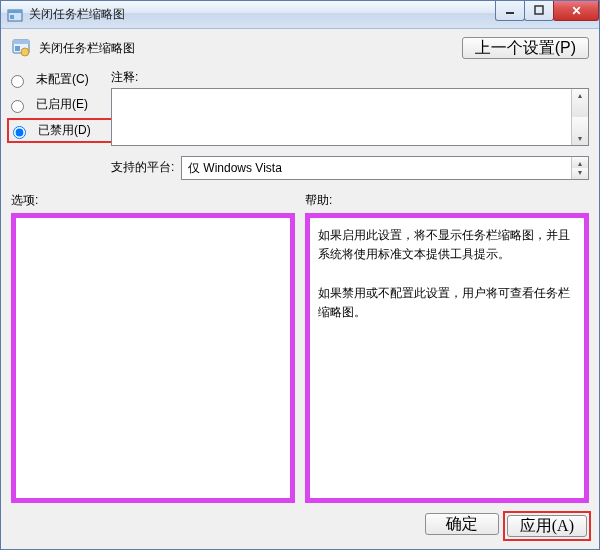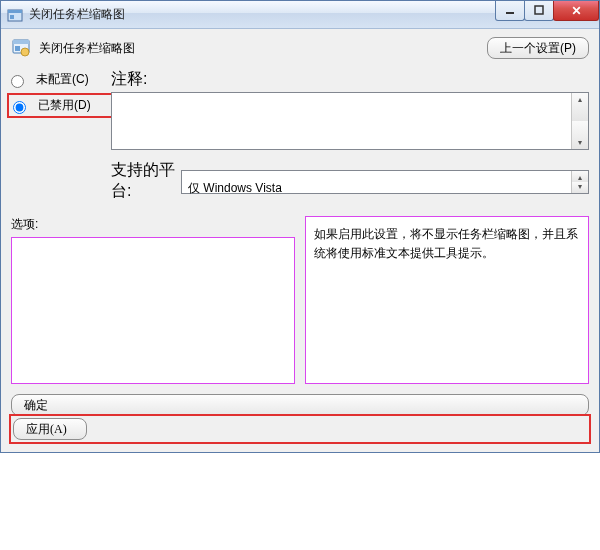--- a/index.html
+++ b/index.html
@@ -6,21 +6,21 @@
     body {
       font-family: "Microsoft YaHei", "Segoe UI", Tahoma, sans-serif;
       font-size: 12px;
       background: #fff;
       width: 600px;
       height: 550px;
       overflow: hidden;
     }
     .window {
       width: 600px;
-      height: 453px;
+      height: 550px;
       background: linear-gradient(to bottom, #e8eef7 0%, #dde5f0 100%);
       border: 1px solid #5a7ba8;
       display: flex;
       flex-direction: column;
     }
     .titlebar {
       height: 28px;
       background: linear-gradient(to bottom, #f5f9ff 0%, #dde8f5 45%, #c9d8ec 46%, #d6e3f3 100%);
       display: flex;
       align-items: center;
@@ -87,25 +87,26 @@
       flex: 1;
       font-size: 12px;
       color: #000;
     }
     .nav-buttons { display: flex; gap: 6px; }
     .btn {
       height: 22px;
       padding: 0 12px;
       background: linear-gradient(to bottom, #fdfdfd 0%, #e8e8e8 100%);
       border: 1px solid #8e8e8e;
-      border-radius: 8px;
-      font-size: 12px;
+      border-radius: 3px;
+      font-size: 16px;
       color: #000;
       display: inline-flex;
       align-items: center;
+      justify-content: center;
       font-family: inherit;
     }
     .btn:disabled, .btn.disabled {
       color: #9a9a9a;
       border-color: #bdbdbd;
       background: #efefef;
     }
     .radio-col {
       width: 100px;
       display: flex;
@@ -123,21 +124,21 @@
     .radio-item input[type=radio] { margin: 0; }
     .highlight-box {
       border: 2px solid #e03030;
       padding: 2px 4px;
       margin: -3px -4px;
       display: inline-flex;
       align-items: center;
       gap: 4px;
     }
     .field-label {
-      font-size: 16px;
+      font-size: 12px;
       color: #000;
       margin-bottom: 2px;
     }
     .textarea-wrap {
       position: relative;
       background: #fff;
       border: 1px solid #828790;
       display: flex;
     }
     .textarea-inner {
@@ -170,21 +171,21 @@
     .spin-btn.down { align-items: flex-end; padding-bottom: 2px; }
     .platform-box {
       flex: 1;
       background: #fff;
       border: 1px solid #828790;
       display: flex;
       height: 24px;
     }
     .platform-text {
       flex: 1;
-      padding: 9px 6px;
+      padding: 3px 6px;
       font-size: 12px;
       color: #000;
     }
     .columns {
       display: flex;
       gap: 10px;
       flex: 1;
       min-height: 0;
     }
     .col {
@@ -194,32 +195,32 @@
       min-height: 0;
     }
     .col-title {
       font-size: 12px;
       color: #000;
       margin-bottom: 4px;
     }
     .panel {
       flex: 1;
       background: #fff;
-      border: 1px solid #d946ef;
+      border: 5px solid #d946ef;
       padding: 8px;
       font-size: 12px;
       color: #000;
       line-height: 1.6;
       overflow: hidden;
     }
     .footer {
       display: flex;
       justify-content: flex-end;
+      gap: 6px;
       padding-top: 10px;
-      flex-direction: column;
     }
     .footer .btn { min-width: 74px; }
     .apply-highlight {
       border: 2px solid #e03030;
       padding: 2px;
       margin: -2px;
       display: inline-flex;
       font-family: Liberation Serif, serif;
     }
     .row2 { display: flex; align-items: flex-start; }
@@ -276,20 +277,24 @@
           <span>上一个设置(P)</span>
         </button>
       </div>
     </div>
 
     <div class="row2">
       <div class="radio-col left-col">
         <label class="radio-item">
           <input type="radio" name="cfg" style="">
           <span>未配置(C)</span>
+        </label>
+        <label class="radio-item">
+          <input type="radio" name="cfg" style="">
+          <span>已启用(E)</span>
         </label>
         <span class="highlight-box">
           <label class="radio-item">
             <input type="radio" name="cfg" checked="" style="">
             <span>已禁用(D)</span>
           </label>
         </span>
       </div>
       <div class="right-col">
         <div class="field-label">注释:</div>
@@ -312,23 +317,25 @@
         </div>
       </div>
     </div>
 
     <div class="columns" style="margin-top:12px">
       <div class="col">
         <div class="col-title">选项:</div>
         <div class="panel"></div>
       </div>
       <div class="col">
+        <div class="col-title">帮助:</div>
         <div class="panel">
           <div>如果启用此设置，将不显示任务栏缩略图，并且系统将使用标准文本提供工具提示。</div>
           <br>
+          <div>如果禁用或不配置此设置，用户将可查看任务栏缩略图。</div>
         </div>
       </div>
     </div>
 
     <div class="footer">
       <button class="btn">
         <span>确定</span>
       </button>
       <span class="apply-highlight">
         <button class="btn">

